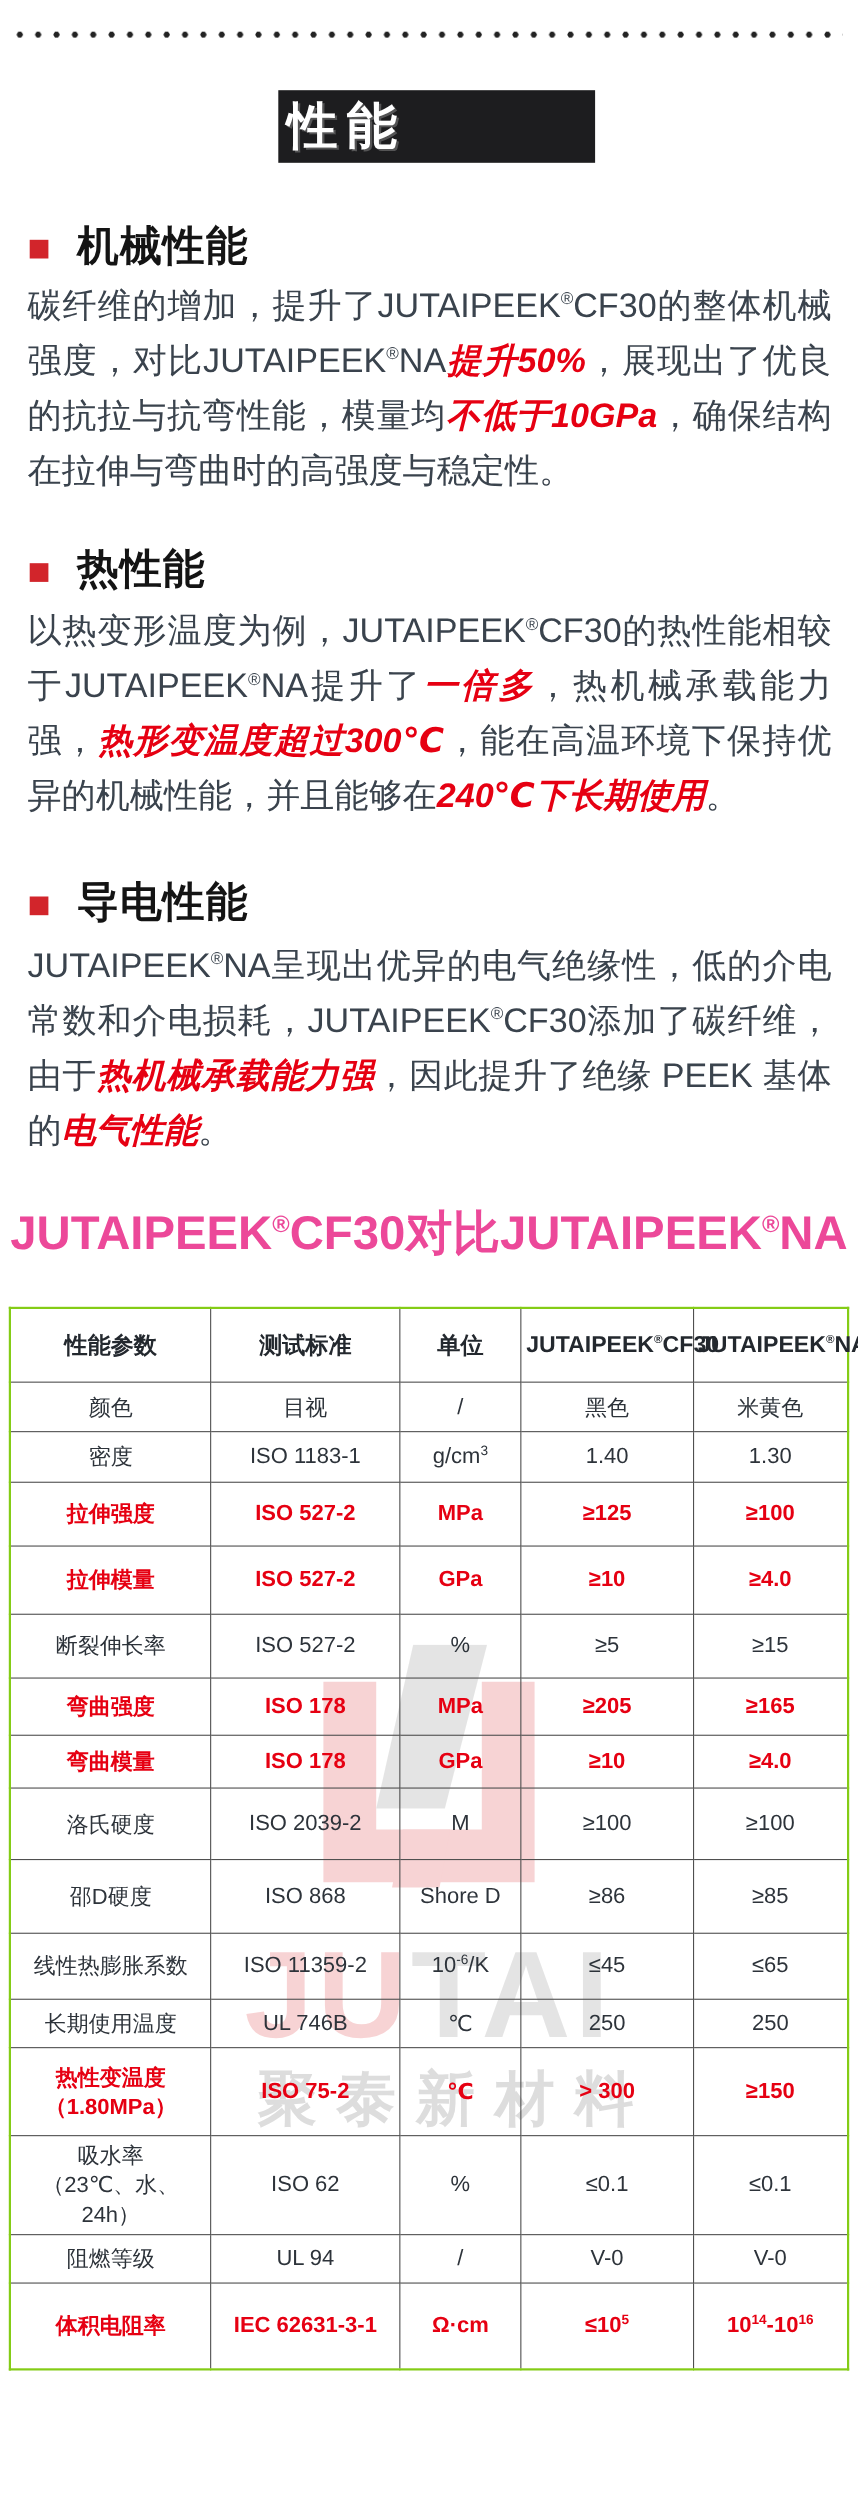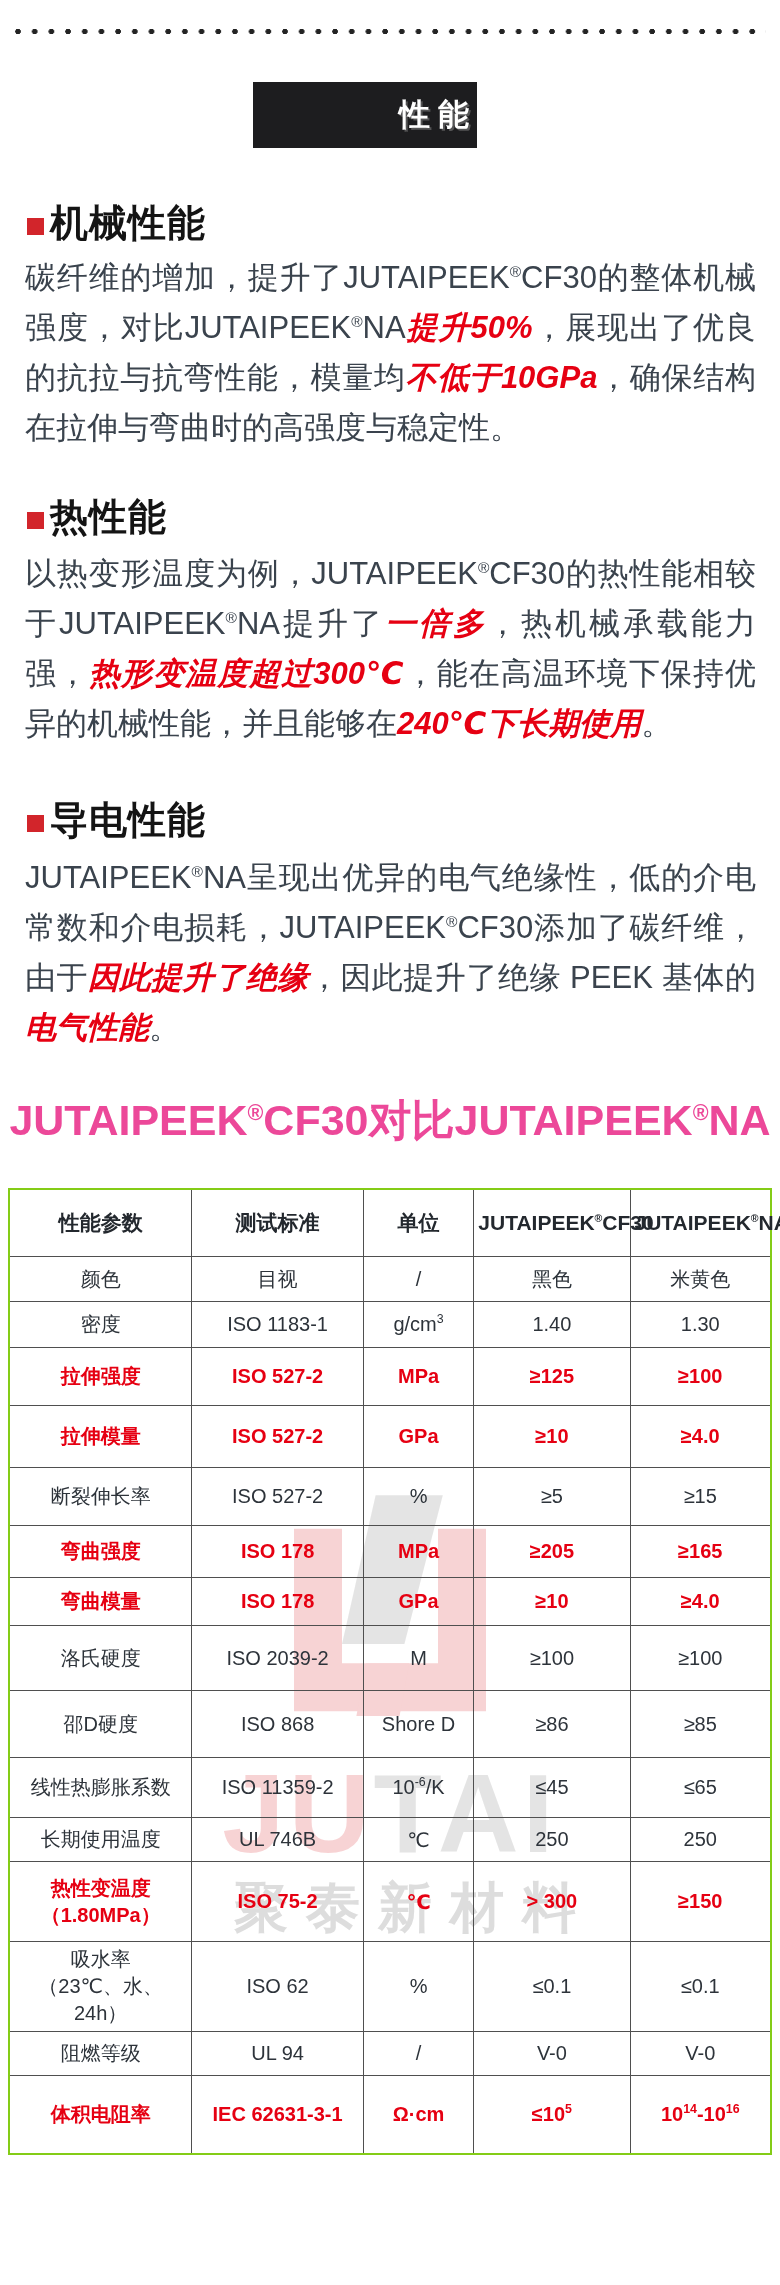--- a/index.html
+++ b/index.html
@@ -5,27 +5,27 @@
   html,body{margin:0;padding:0;background:#fff;}
   .page{position:relative;width:780px;height:2285px;background:#ffffff;overflow:hidden;
         font-family:"Liberation Sans","DejaVu Sans",sans-serif;}
 
   
   .dots{position:absolute;top:27px;left:14px;width:752px;height:9px;
         background-image:radial-gradient(circle at 4px 4.5px,#232323 2.5px,transparent 3px);
         background-size:16.7px 9px;background-repeat:repeat-x;}
 
   
-  .badge{position:absolute;left:253px;top:82px;width:224px;height:66px;background:var(--badge,#1d1d1f);
-         color:#fff;display:flex;align-items:center;justify-content:flex-end;
-         font-size:31px;font-weight:800;letter-spacing:8px;text-indent:8px;
+  .badge{position:absolute;left:253px;top:82px;width:288px;height:66px;background:var(--badge,#1d1d1f);
+         color:#fff;display:flex;align-items:center;justify-content:flex-start;
+         font-size:46px;font-weight:800;letter-spacing:8px;text-indent:8px;
          text-shadow:2px 2px 0 rgba(130,130,130,.55);}
 
   
-  .sec-head{position:absolute;left:27px;display:flex;align-items:center;gap:6px;}
+  .sec-head{position:absolute;left:27px;display:flex;align-items:center;gap:26px;}
   .bullet{width:17px;height:17px;background:var(--bullet,#d2252b);flex:0 0 auto;margin-top:5px;}
   .sec-title{margin:0;font-size:38px;font-weight:900;color:var(--heading,#141414);letter-spacing:1px;}
 
   
   .para{position:absolute;left:25px;width:731px;font-size:31px;line-height:50px;
         color:var(--text,#3a434d);text-align:justify;}
   .para .em{color:var(--red,#e60012);font-weight:800;font-style:italic;}
   sup.reg{font-size:.5em;vertical-align:super;line-height:0;}
 
   
@@ -70,21 +70,21 @@
   <div class="sec-head" style="top:492px">
     <span class="bullet"></span>
     <h2 class="sec-title">热性能</h2>
   </div>
   <div class="para" style="top:549px"><span>以热变形温度为例，JUTAIPEEK<sup class="reg">®</sup>CF30的热性能相较于JUTAIPEEK<sup class="reg">®</sup>NA提升了</span><span class="em">一倍多</span><span>，热机械承载能力强，</span><span class="em">热形变温度超过300℃</span><span>，能在高温环境下保持优异的机械性能，并且能够在</span><span class="em">240℃下长期使用</span><span>。</span></div>
 
   <div class="sec-head" style="top:795px">
     <span class="bullet"></span>
     <h2 class="sec-title">导电性能</h2>
   </div>
-  <div class="para" style="top:853px"><span>JUTAIPEEK<sup class="reg">®</sup>NA呈现出优异的电气绝缘性，低的介电常数和介电损耗，JUTAIPEEK<sup class="reg">®</sup>CF30添加了碳纤维，由于</span><span class="em">因此提升了绝缘</span><span>，因此提升了绝缘 PEEK 基体的</span><span class="em">电气性能</span><span>。</span></div>
+  <div class="para" style="top:853px"><span>JUTAIPEEK<sup class="reg">®</sup>NA呈现出优异的电气绝缘性，低的介电常数和介电损耗，JUTAIPEEK<sup class="reg">®</sup>CF30添加了碳纤维，由于</span><span class="em">热机械承载能力强</span><span>，因此提升了绝缘 PEEK 基体的</span><span class="em">电气性能</span><span>。</span></div>
 
   <div class="tbl-title" id="tblTitle">JUTAIPEEK<sup class="reg">®</sup>CF30对比JUTAIPEEK<sup class="reg">®</sup>NA</div>
 
   <div class="wm wm-logo">
     <svg width="240" height="250" viewBox="0 0 100 104" xmlns="http://www.w3.org/2000/svg">
       <path d="M10 14 H30 V70 H70 V14 H90 V90 H10 Z" fill="#e2575b"></path>
       <polygon points="44,0 72,0 56,62 30,62" fill="#9b9b9b"></polygon>
       <polygon points="40,70 58,70 54,92 36,92" fill="#e2575b"></polygon>
     </svg>
   </div>

